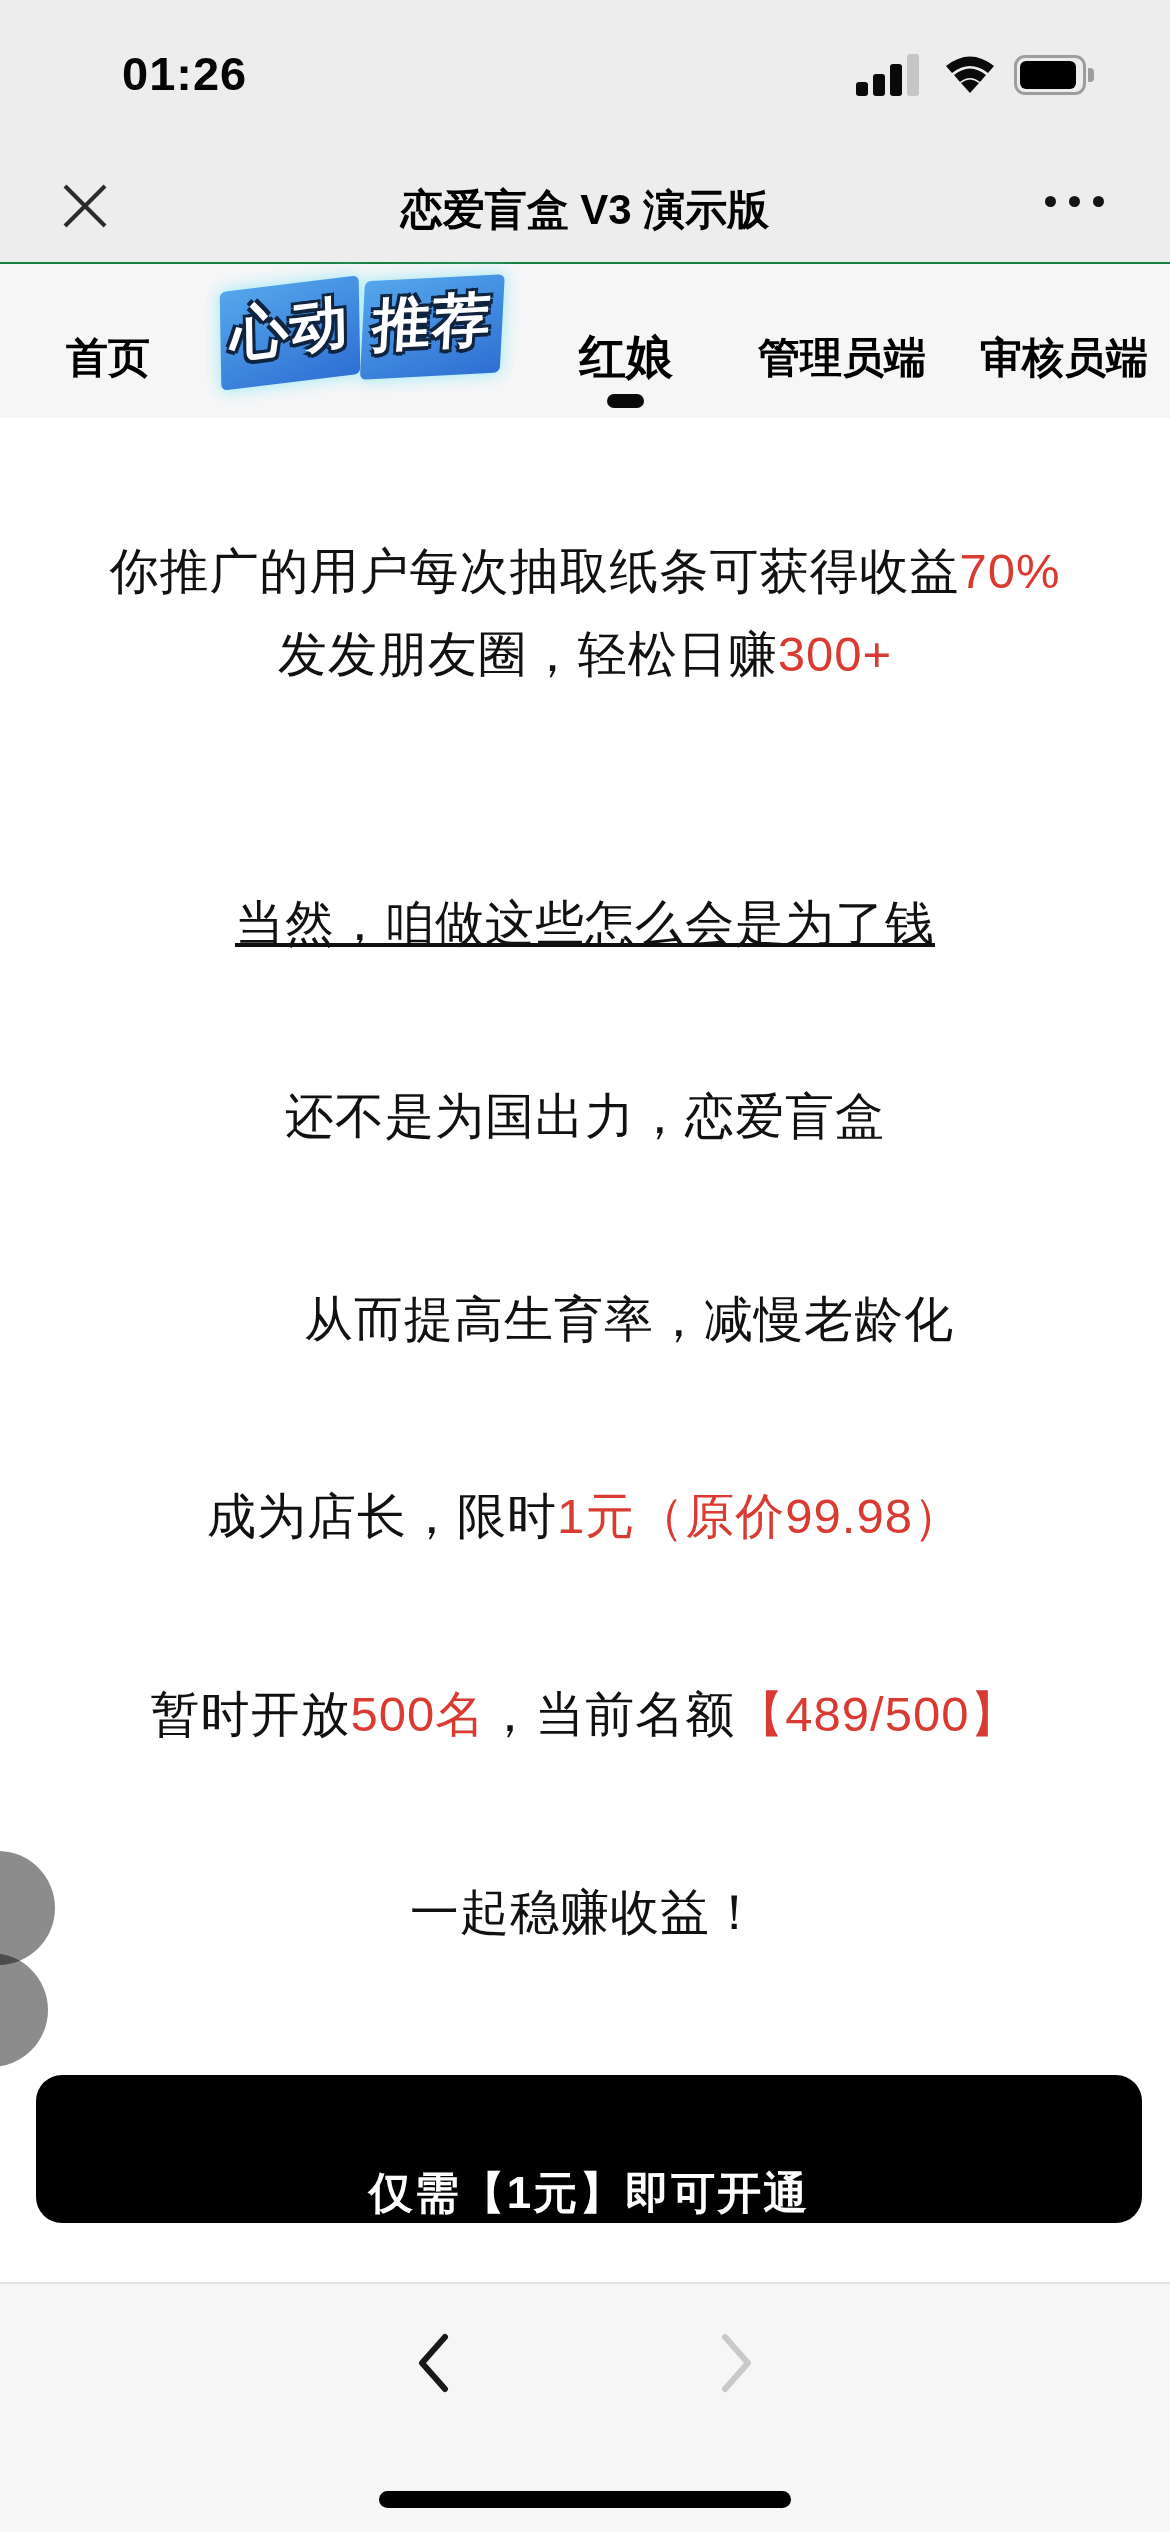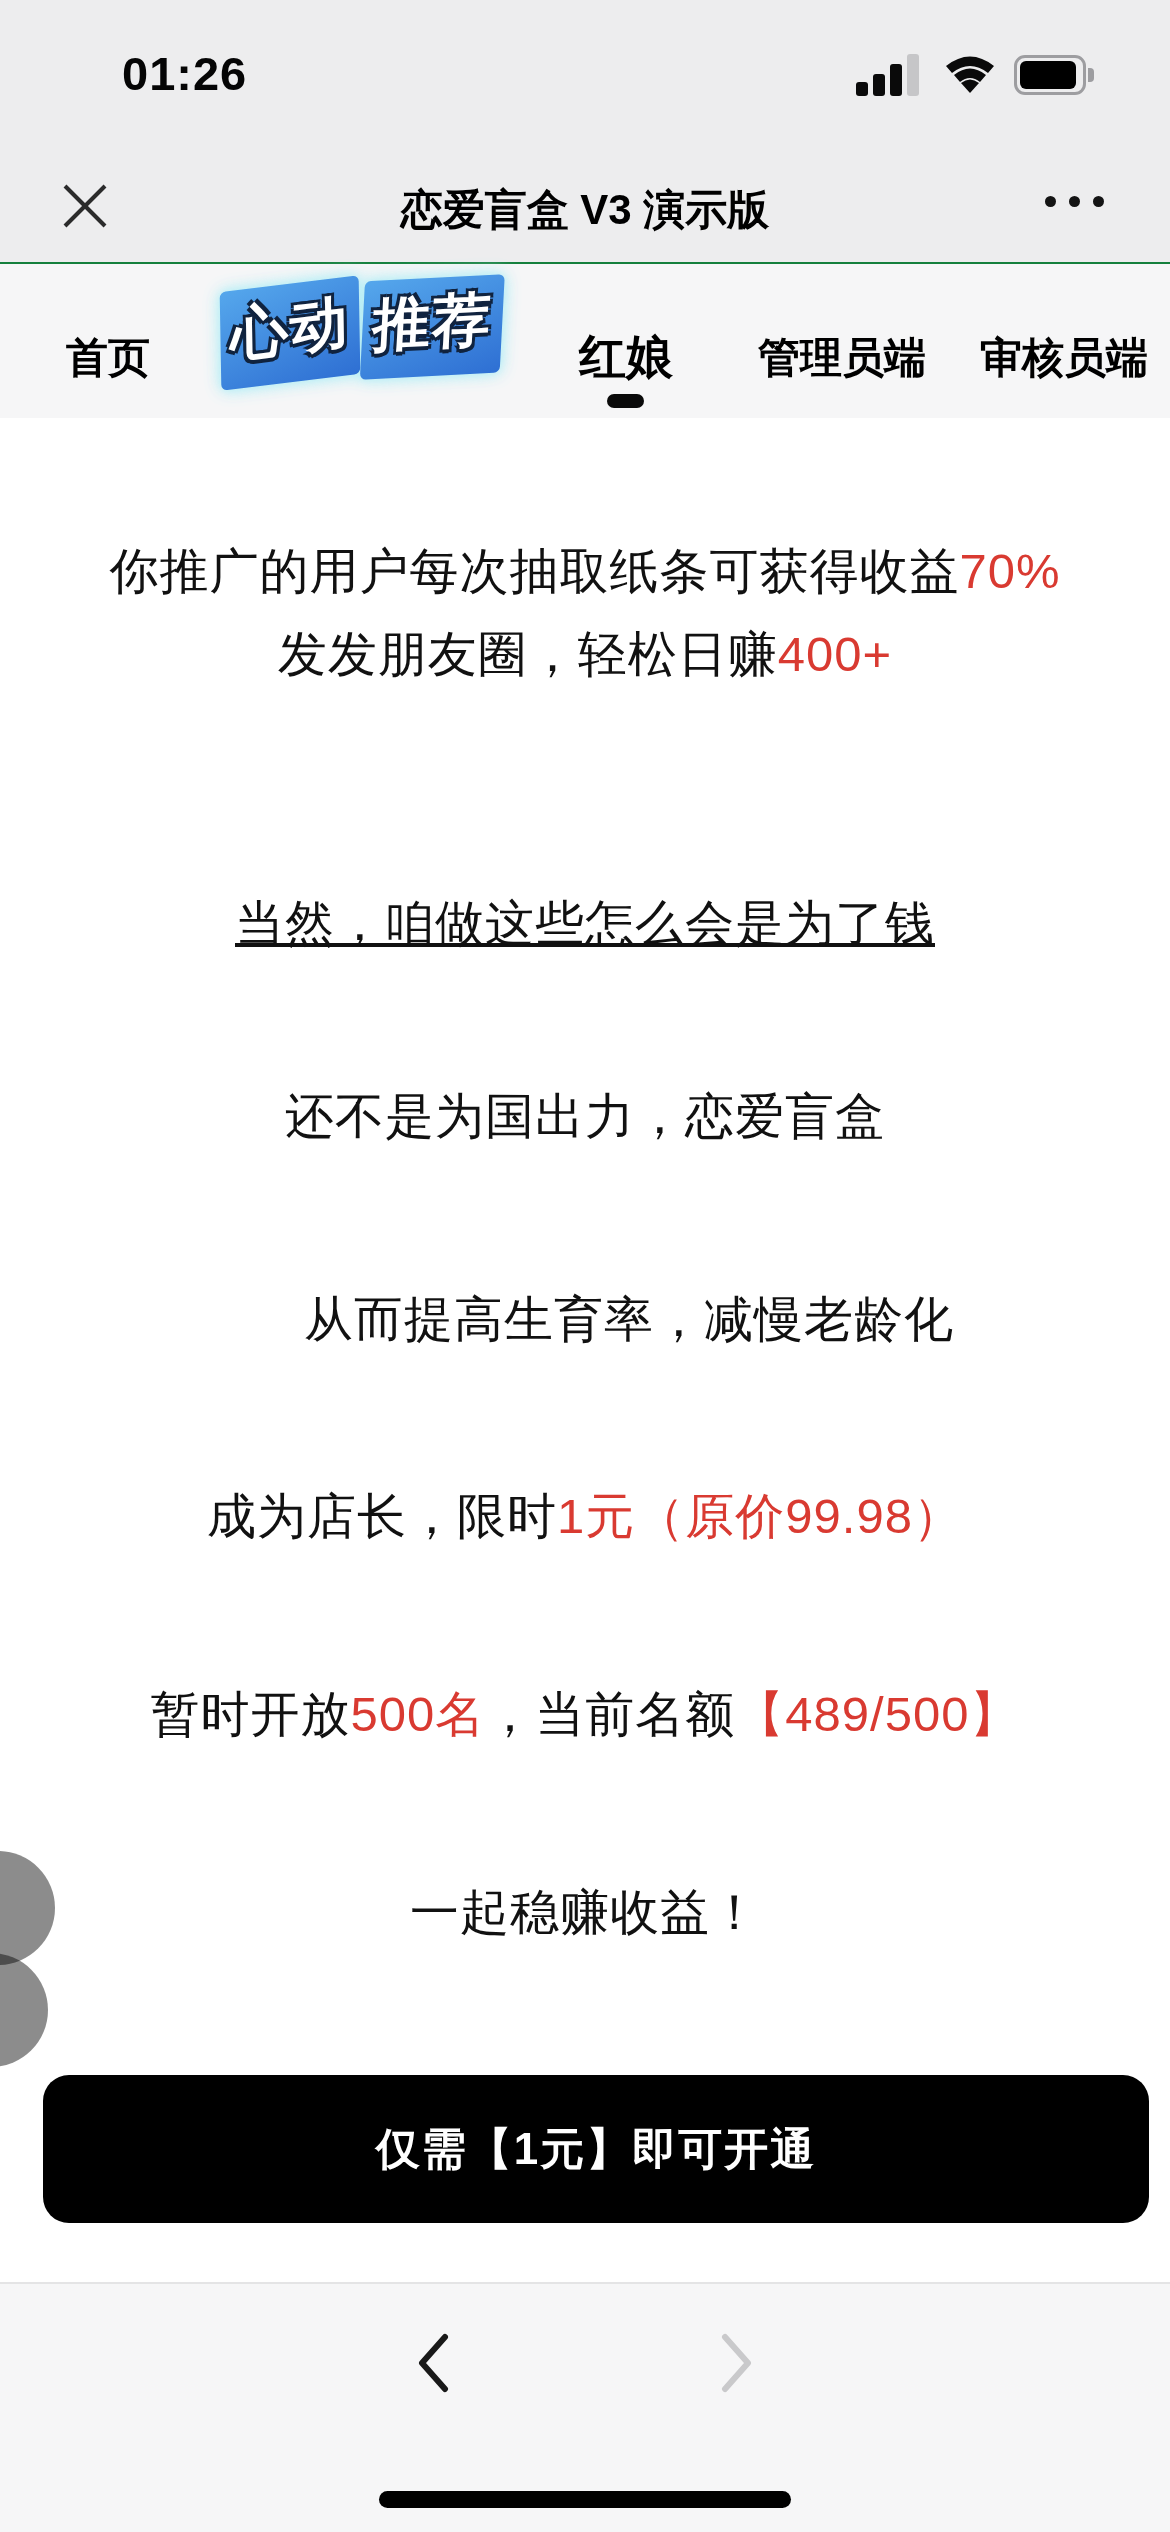--- a/index.html
+++ b/index.html
@@ -41,22 +41,22 @@
   .content{position:absolute;left:0;top:418px;width:1170px;height:1864px;background:#fff;}
   .line{position:absolute;left:0;width:1170px;transform:translateY(-50%);text-align:center;
     font-size:49px;font-weight:400;color:#111;letter-spacing:1px;white-space:nowrap;}
   .l0{top:154px;} .l1{top:237px;} .l2{top:506px;} .l3{top:699px;}
   .l4{top:902px;padding-left:44px;} .l5{top:1099px;} .l6{top:1297px;} .l7{top:1495px;}
   
   .float-circle{position:absolute;border-radius:50%;background:rgba(0,0,0,0.45);cursor:pointer;}
   .fc1{left:-59px;top:1851px;width:114px;height:114px;}
   .fc2{left:-66px;top:1953px;width:114px;height:114px;}
   
-  .cta{position:absolute;left:43px;top:2075px;width:1106px;height:148px;background:#000;border-radius:26px;
-    display:flex;align-items:center;justify-content:center;cursor:pointer;}
+  .cta{position:absolute;left:36px;top:2075px;width:1106px;height:148px;background:#000;border-radius:26px;
+    display:flex;align-items:flex-end;justify-content:center;cursor:pointer;}
   .cta span{color:#fff;font-size:44px;font-weight:700;letter-spacing:2px;}
   
   .toolbar{position:absolute;left:0;top:2282px;width:1170px;height:250px;background:#f6f6f7;border-top:2px solid #e4e4e5;box-sizing:border-box;}
   .nav-btn{position:absolute;top:44px;width:60px;height:70px;display:flex;align-items:center;justify-content:center;cursor:pointer;}
   .nav-back{left:403px;}
   .nav-fwd{left:707px;}
   .home-indicator{position:absolute;left:379px;top:2491px;width:412px;height:17px;border-radius:9px;background:#000;}
 </style>
 </head>
 <body>
@@ -106,21 +106,21 @@
 
     <div class="tab t-matchmaker">红娘</div>
     <div class="tab-indicator"></div>
 
     <div class="tab t-admin">管理员端</div>
     <div class="tab t-review">审核员端</div>
   </div>
 
   <div class="content">
     <div class="line l0"><span style="color: rgb(17, 17, 17);">你推广的用户每次抽取纸条可获得收益</span><span style="color: rgb(217, 58, 49);">70%</span></div>
-    <div class="line l1"><span style="color: rgb(17, 17, 17);">发发朋友圈，轻松日赚</span><span style="color: rgb(217, 58, 49);">400+</span></div>
+    <div class="line l1"><span style="color: rgb(17, 17, 17);">发发朋友圈，轻松日赚</span><span style="color: rgb(217, 58, 49);">300+</span></div>
     <div class="line l2"><span style="color: rgb(17, 17, 17); text-decoration: underline;">当然，咱做这些怎么会是为了钱</span></div>
     <div class="line l3"><span style="color: rgb(17, 17, 17);">还不是为国出力，恋爱盲盒</span></div>
     <div class="line l4"><span style="color: rgb(17, 17, 17);">从而提高生育率，减慢老龄化</span></div>
     <div class="line l5"><span style="color: rgb(17, 17, 17);">成为店长，限时</span><span style="color: rgb(217, 58, 49);">1元（原价99.98）</span></div>
     <div class="line l6"><span style="color: rgb(17, 17, 17);">暂时开放</span><span style="color: rgb(217, 58, 49);">500名</span><span style="color: rgb(17, 17, 17);">，当前名额</span><span style="color: rgb(217, 58, 49);">【489/500】</span></div>
     <div class="line l7"><span style="color: rgb(17, 17, 17);">一起稳赚收益！</span></div>
   </div>
 
   <div class="float-circle fc1"></div>
   <div class="float-circle fc2"></div>

